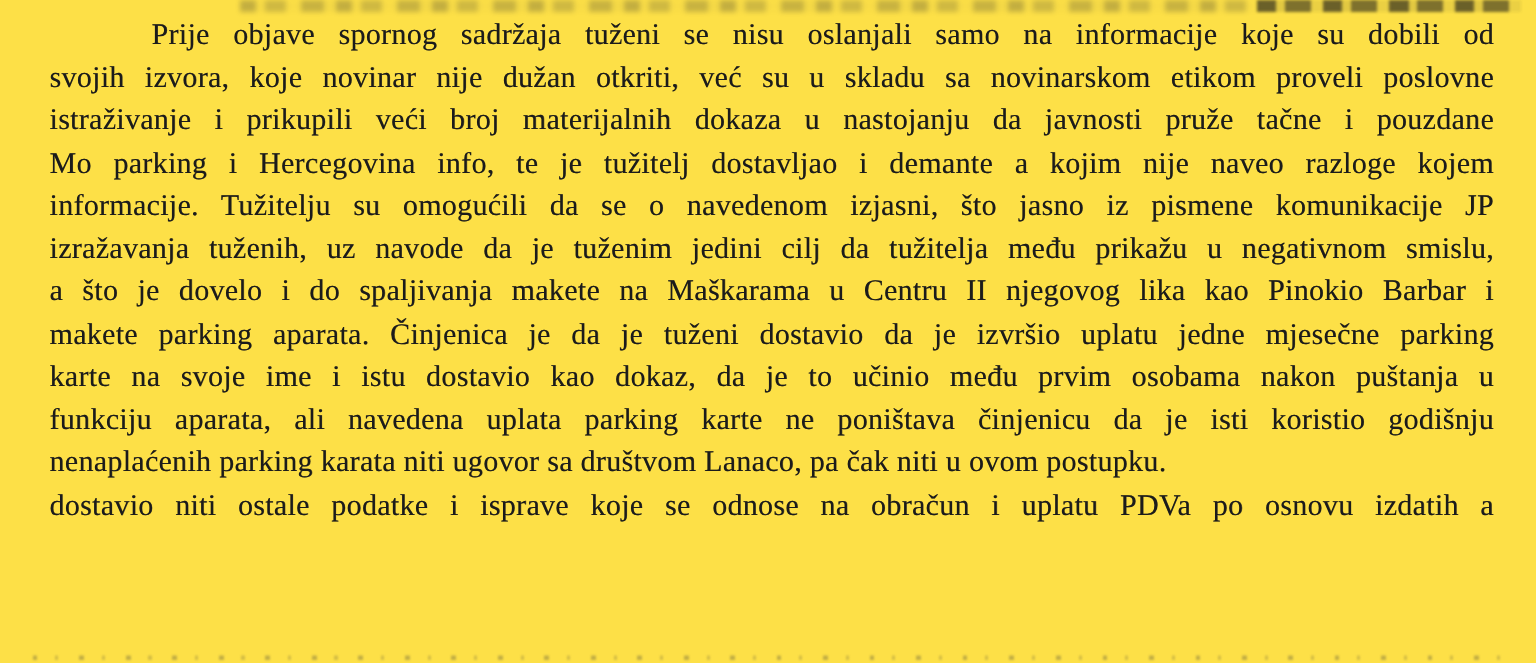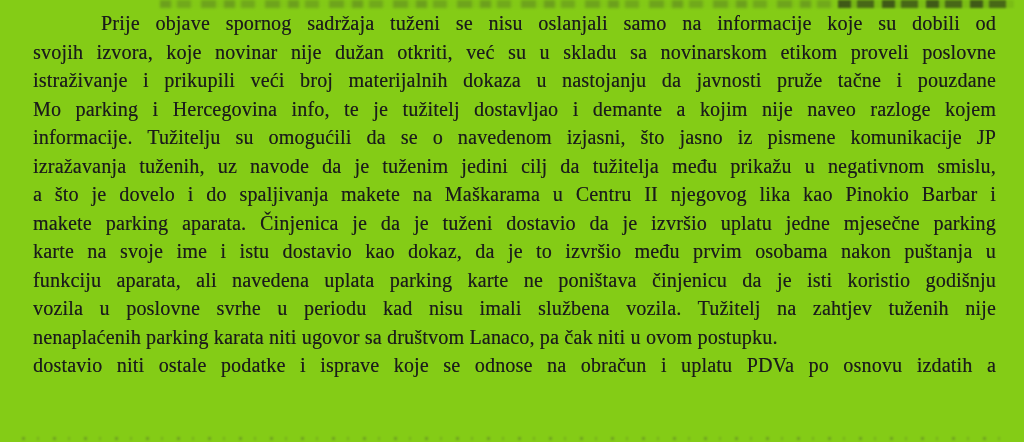--- a/index.html
+++ b/index.html
@@ -9,21 +9,21 @@
   body {
     width: 1024px;
     height: 442px;
     background: #fefefe;
     overflow: hidden;
   }
   .page {
     position: relative;
     width: 1024px;
     height: 442px;
-    background: #84cc16;
+    background: #fde047;
     font-family: "Liberation Serif", "DejaVu Serif", serif;
     color: #1b1b1b;
   }
   
   .remnant-top {
     position: absolute;
     top: 0;
     left: 160px;
     width: 680px;
     height: 8px;
@@ -101,22 +101,21 @@
 
   <div class="paragraph">
     <div class="line first">Prije objave spornog sadržaja tuženi se nisu oslanjali samo na informacije koje su dobili od</div>
     <div class="line">svojih izvora, koje novinar nije dužan otkriti, već su u skladu sa novinarskom etikom proveli poslovne</div>
     <div class="line">istraživanje i prikupili veći broj materijalnih dokaza u nastojanju da javnosti pruže tačne i pouzdane</div>
     <div class="line">Mo parking i Hercegovina info, te je tužitelj dostavljao i demante a kojim nije naveo razloge kojem</div>
     <div class="line">informacije. Tužitelju su omogućili da se o navedenom izjasni, što jasno iz pismene komunikacije JP</div>
     <div class="line">izražavanja tuženih, uz navode da je tuženim jedini cilj da tužitelja među prikažu u negativnom smislu,</div>
     <div class="line">a što je dovelo i do spaljivanja makete na Maškarama u Centru II njegovog lika kao Pinokio Barbar i</div>
     <div class="line">makete parking aparata. Činjenica je da je tuženi dostavio da je izvršio uplatu jedne mjesečne parking</div>
-    <div class="line">karte na svoje ime i istu dostavio kao dokaz, da je to izvršio među prvim osobama nakon puštanja u</div>
+    <div class="line">karte na svoje ime i istu dostavio kao dokaz, da je to učinio među prvim osobama nakon puštanja u</div>
     <div class="line">funkciju aparata, ali navedena uplata parking karte ne poništava činjenicu da je isti koristio godišnju</div>
-    <div class="line">vozila u poslovne svrhe u periodu kad nisu imali službena vozila. Tužitelj na zahtjev tuženih nije</div>
     <div class="line last">nenaplaćenih parking karata niti ugovor sa društvom Lanaco, pa čak niti u ovom postupku.</div>
     <div class="line">dostavio niti ostale podatke i isprave koje se odnose na obračun i uplatu PDVa po osnovu izdatih a</div>
   </div>
 
   <div class="remnant-bottom"></div>
 
 </div>
 
 </body></html>

